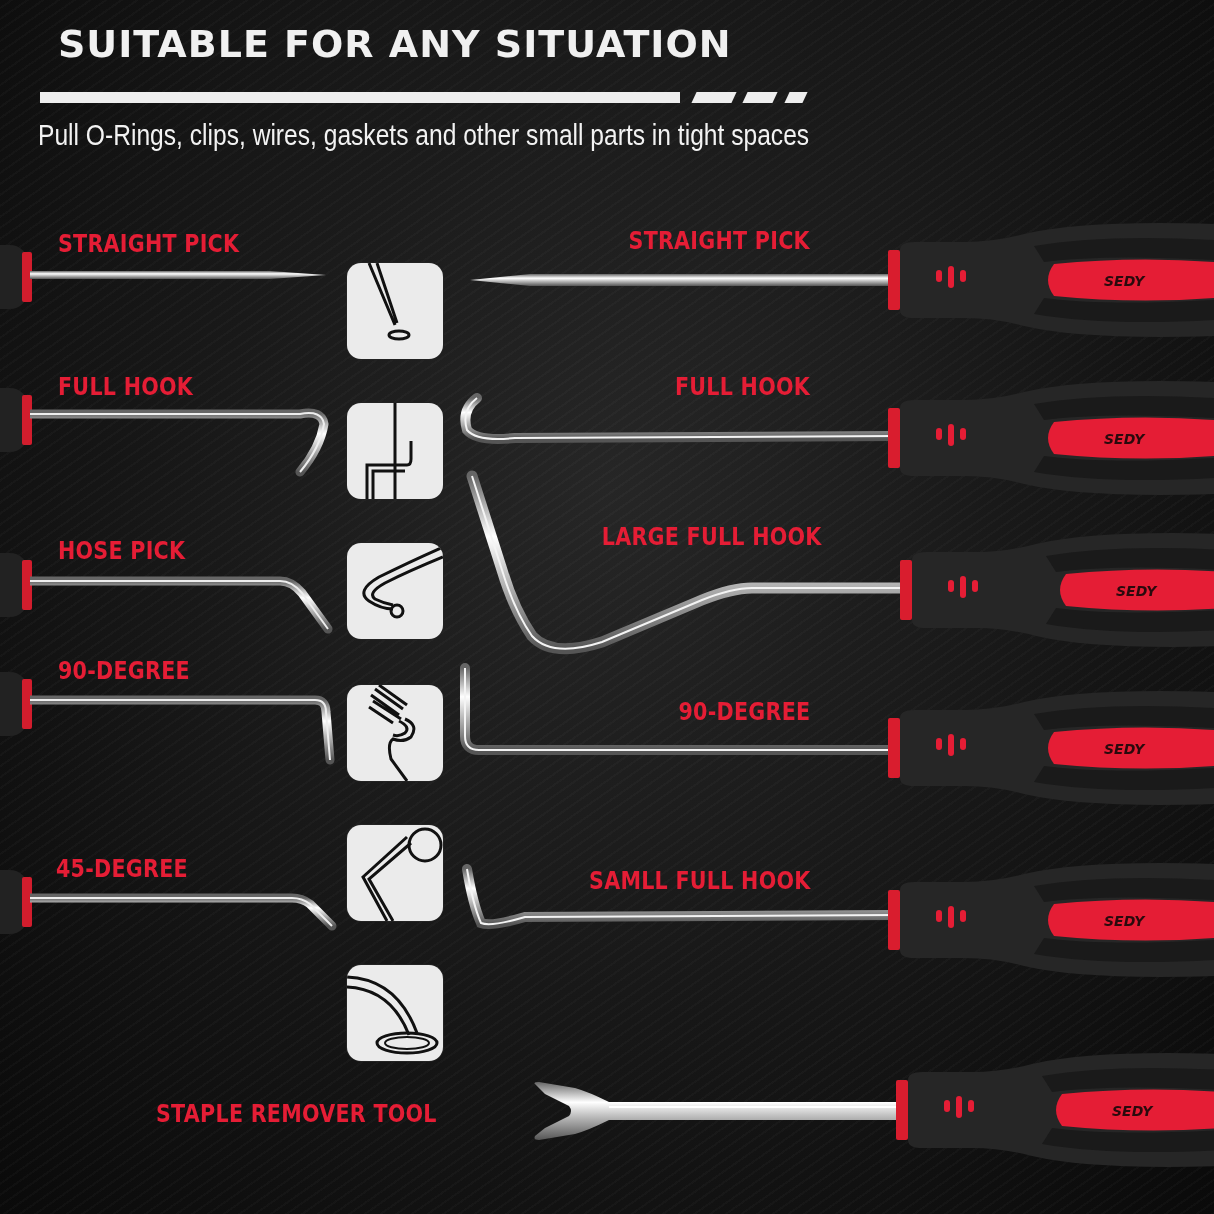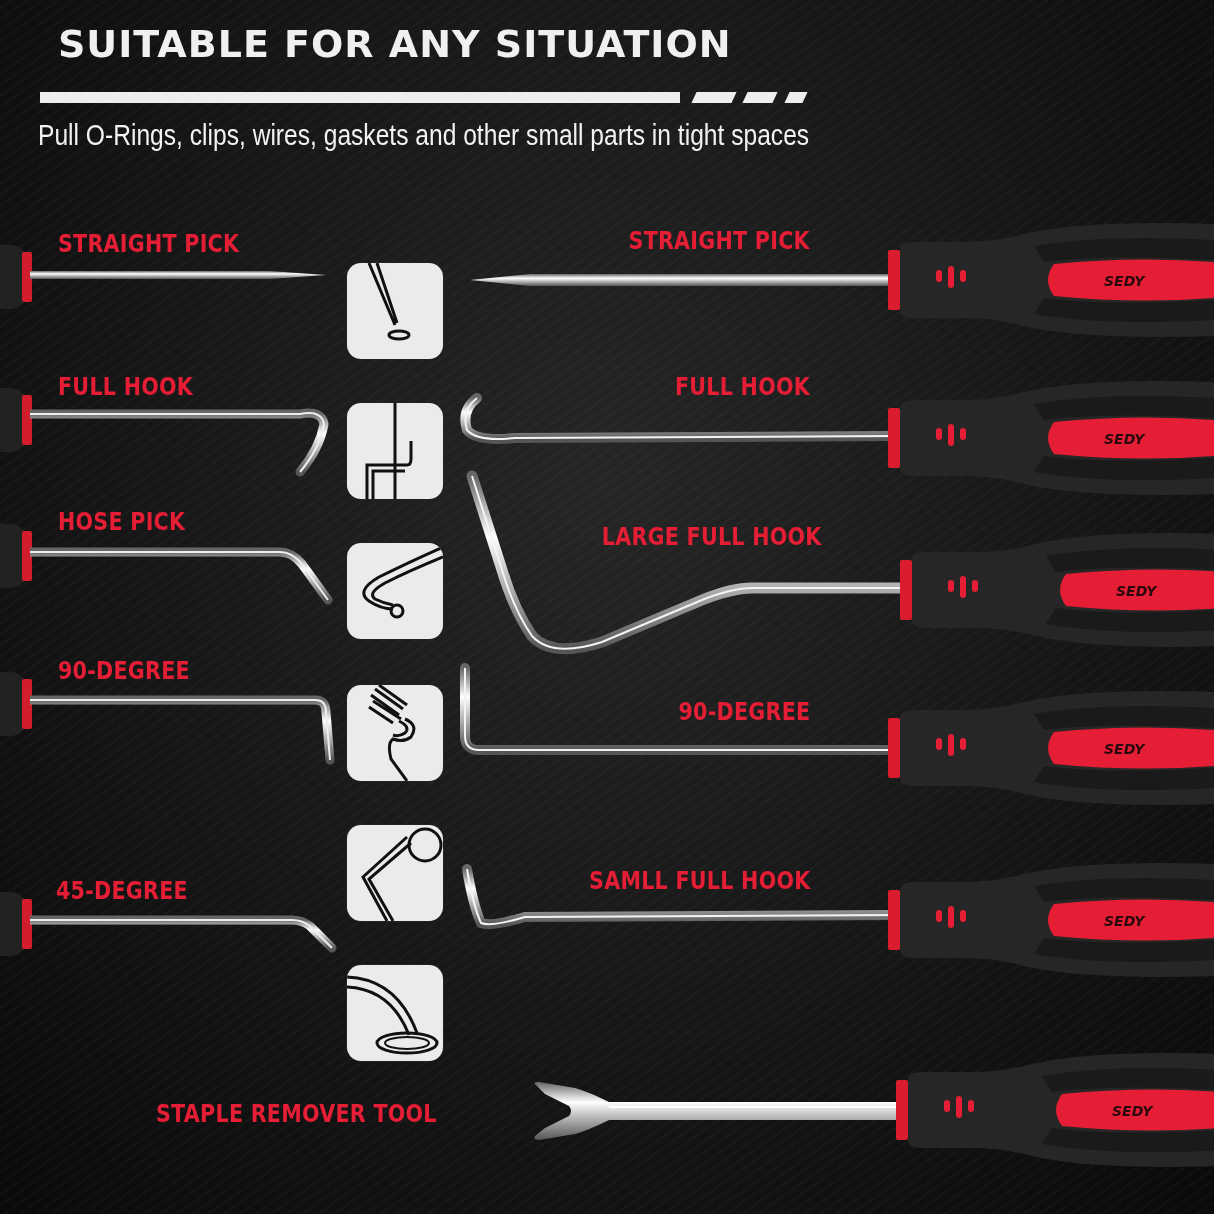--- a/index.html
+++ b/index.html
@@ -71,41 +71,41 @@
 <div class="abs" style="left:0;top:368px;width:340px;height:110px;">
   <div class="abs label condensed" style="left:58px;top:5px;">FULL HOOK</div>
   <div class="abs stub-handle" style="left:-6px;top:20px;"></div>
   <div class="abs stub-collar" style="left:22px;top:27px;"></div>
   <svg class="abs" style="left:30px;top:30px;" width="310" height="80">
     <path d="M0 16 L270 16 Q292 12 294 26 Q290 50 270 74" stroke="url(#chr)" stroke-width="9" fill="none" stroke-linecap="round"></path>
     <path d="M0 16 L270 16 Q292 12 294 26 Q290 50 270 74" stroke="#eee" stroke-width="2" fill="none"></path>
   </svg>
 </div>
 
-<div class="abs" style="left:0;top:504px;width:340px;height:110px;">
+<div class="abs" style="left:0;top:533px;width:340px;height:110px;">
   <div class="abs label condensed" style="left:58px;top:4px;">HOSE PICK</div>
   <div class="abs stub-handle" style="left:-6px;top:20px;"></div>
   <div class="abs stub-collar" style="left:22px;top:27px;"></div>
   <svg class="abs" style="left:30px;top:40px;" width="310" height="70">
     <path d="M0 8 L250 8 Q262 8 272 20 L298 56" stroke="url(#chr)" stroke-width="9" fill="none" stroke-linecap="round"></path>
     <path d="M0 8 L250 8 Q262 8 272 20 L298 56" stroke="#eee" stroke-width="2" fill="none"></path>
   </svg>
 </div>
 
 <div class="abs" style="left:0;top:652px;width:340px;height:120px;">
   <div class="abs label condensed" style="left:58px;top:5px;">90-DEGREE</div>
   <div class="abs stub-handle" style="left:-6px;top:20px;"></div>
   <div class="abs stub-collar" style="left:22px;top:27px;"></div>
   <svg class="abs" style="left:30px;top:40px;" width="310" height="80">
     <path d="M0 8 L285 8 Q296 8 296 20 L300 68" stroke="url(#chr)" stroke-width="9" fill="none" stroke-linecap="round"></path>
     <path d="M0 8 L285 8 Q296 8 296 20 L300 68" stroke="#eee" stroke-width="2" fill="none"></path>
   </svg>
 </div>
 
-<div class="abs" style="left:0;top:872px;width:340px;height:100px;">
+<div class="abs" style="left:0;top:850px;width:340px;height:100px;">
   <div class="abs label condensed" style="left:56px;top:5px;">45-DEGREE</div>
   <div class="abs stub-handle" style="left:-6px;top:20px;"></div>
   <div class="abs stub-collar" style="left:22px;top:27px;"></div>
   <svg class="abs" style="left:30px;top:38px;" width="310" height="50">
     <path d="M0 10 L262 10 Q272 10 280 16 L302 38" stroke="url(#chr)" stroke-width="9" fill="none" stroke-linecap="round"></path>
     <path d="M0 10 L262 10 Q272 10 280 16 L302 38" stroke="#eee" stroke-width="2" fill="none"></path>
   </svg>
 </div>
 
 <div class="abs icon-card" style="left:347px;top:263px;">

